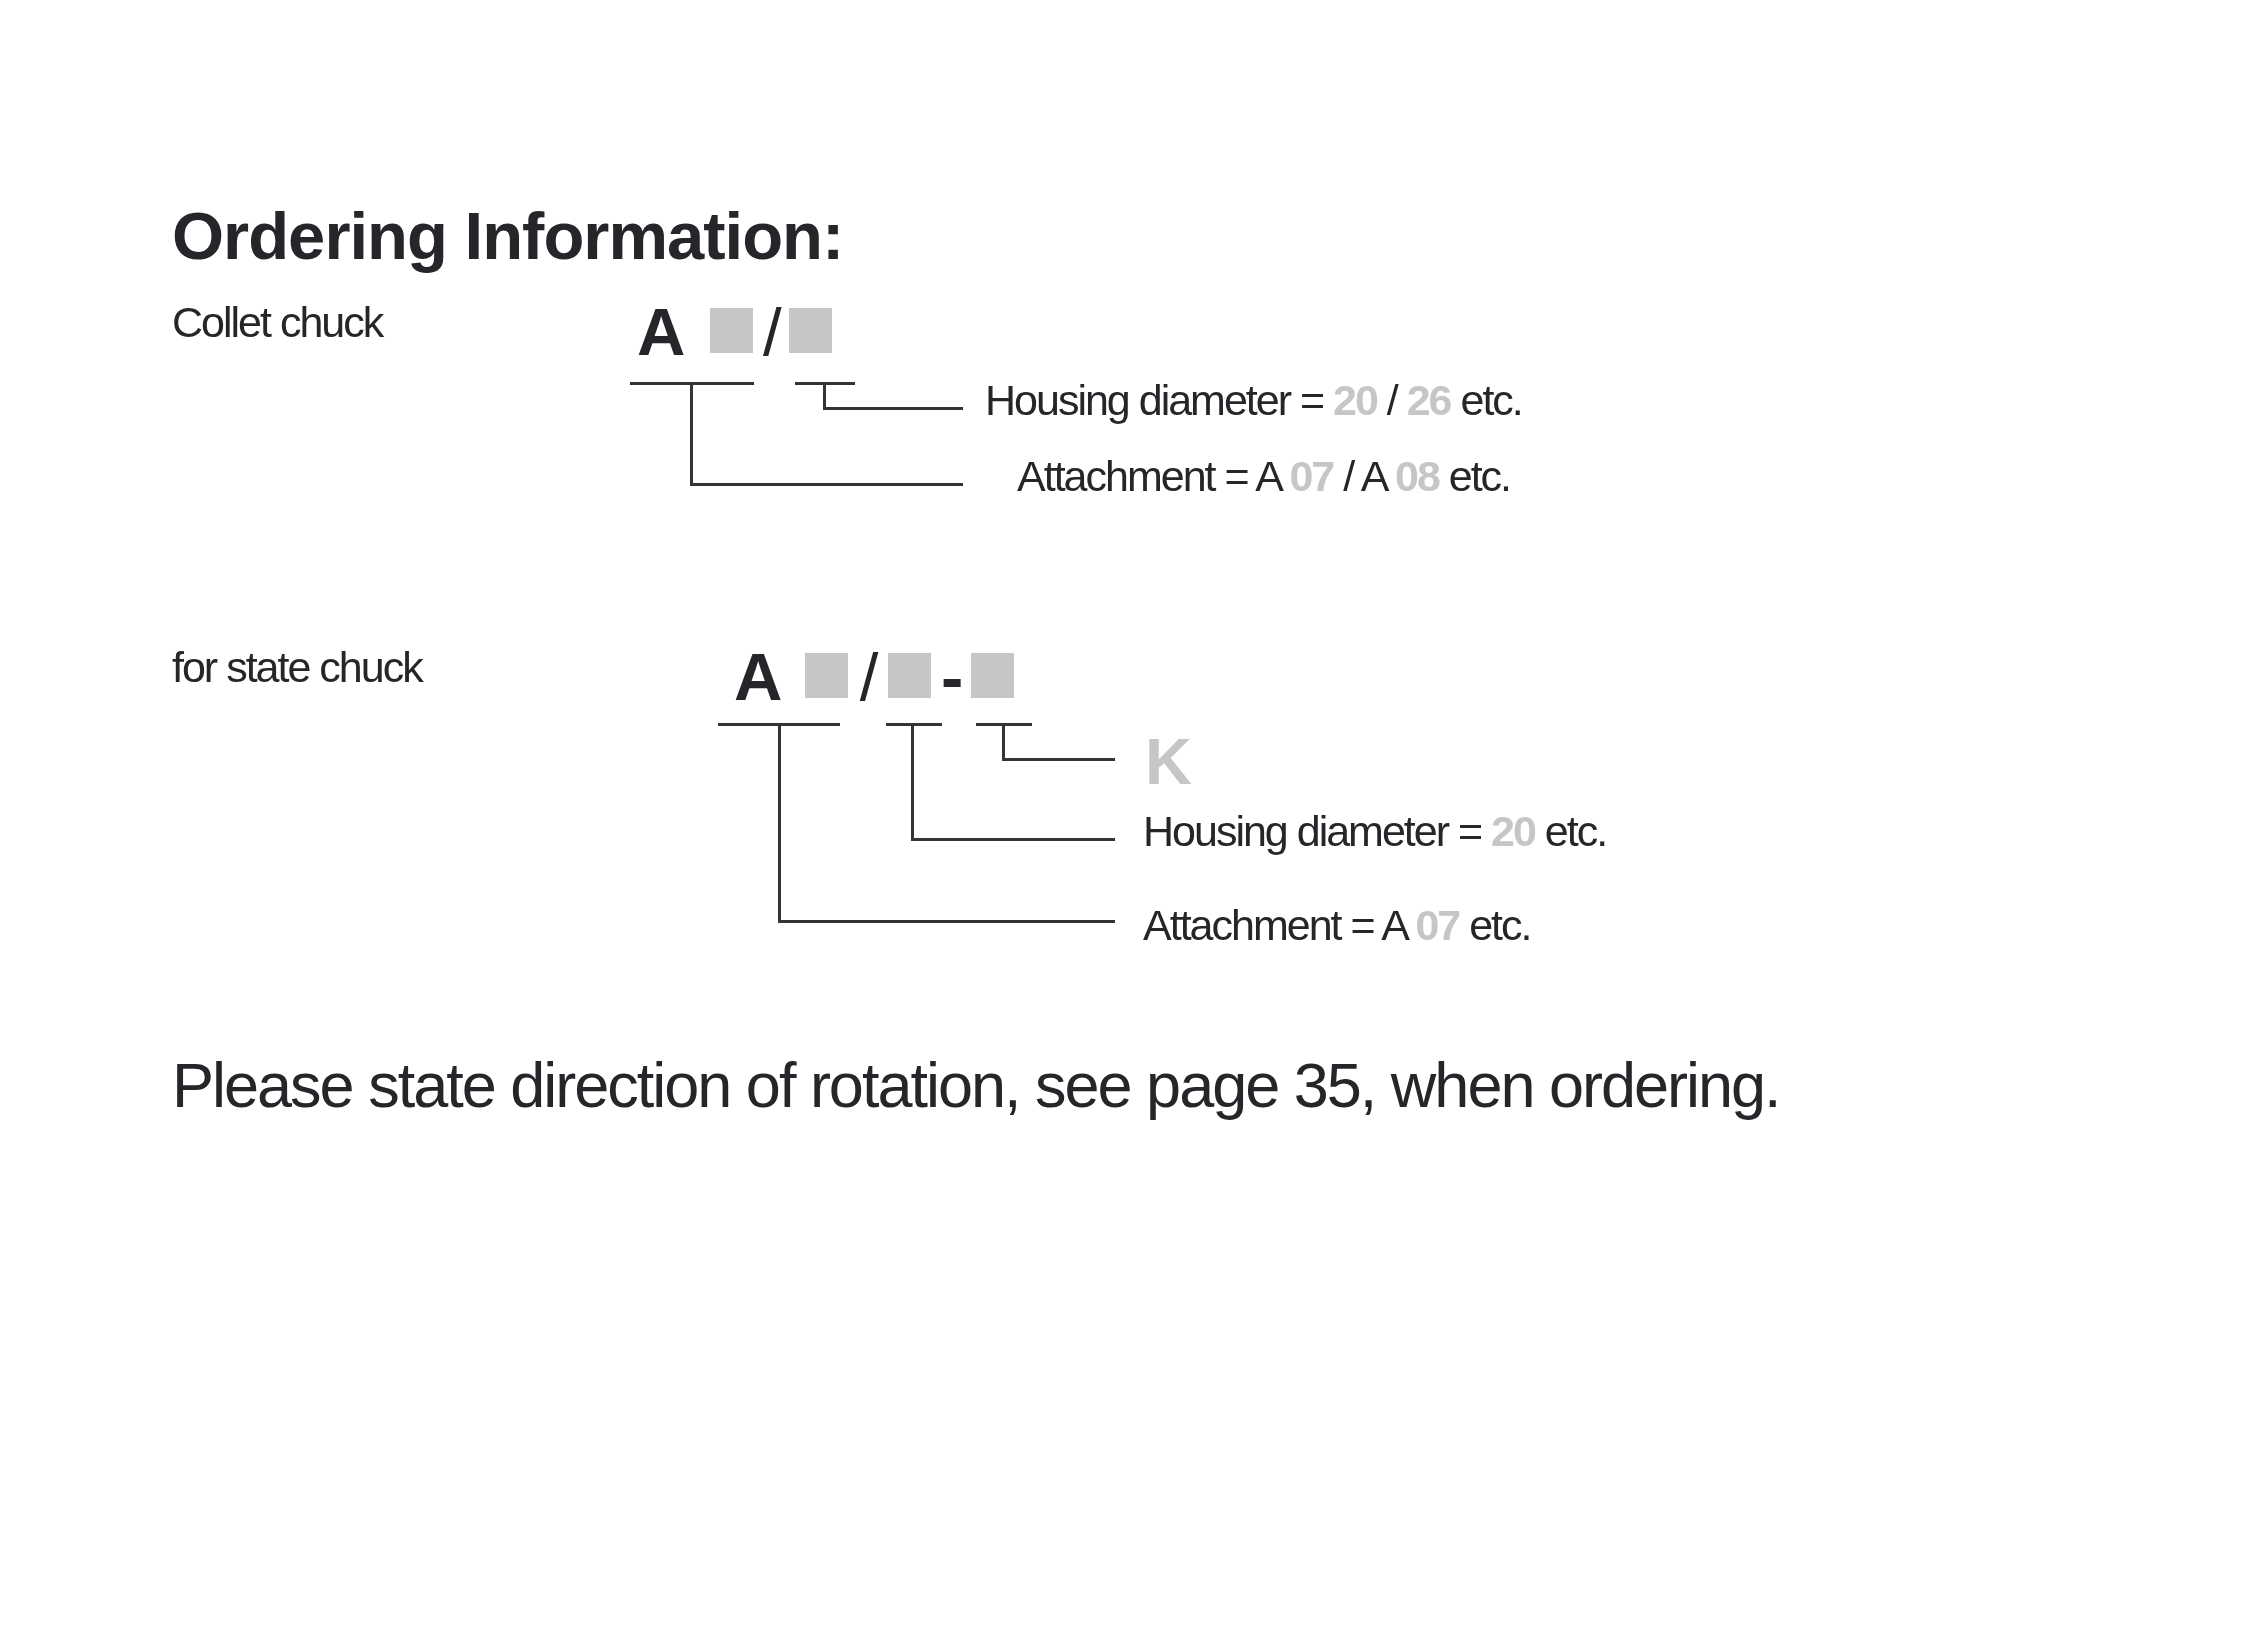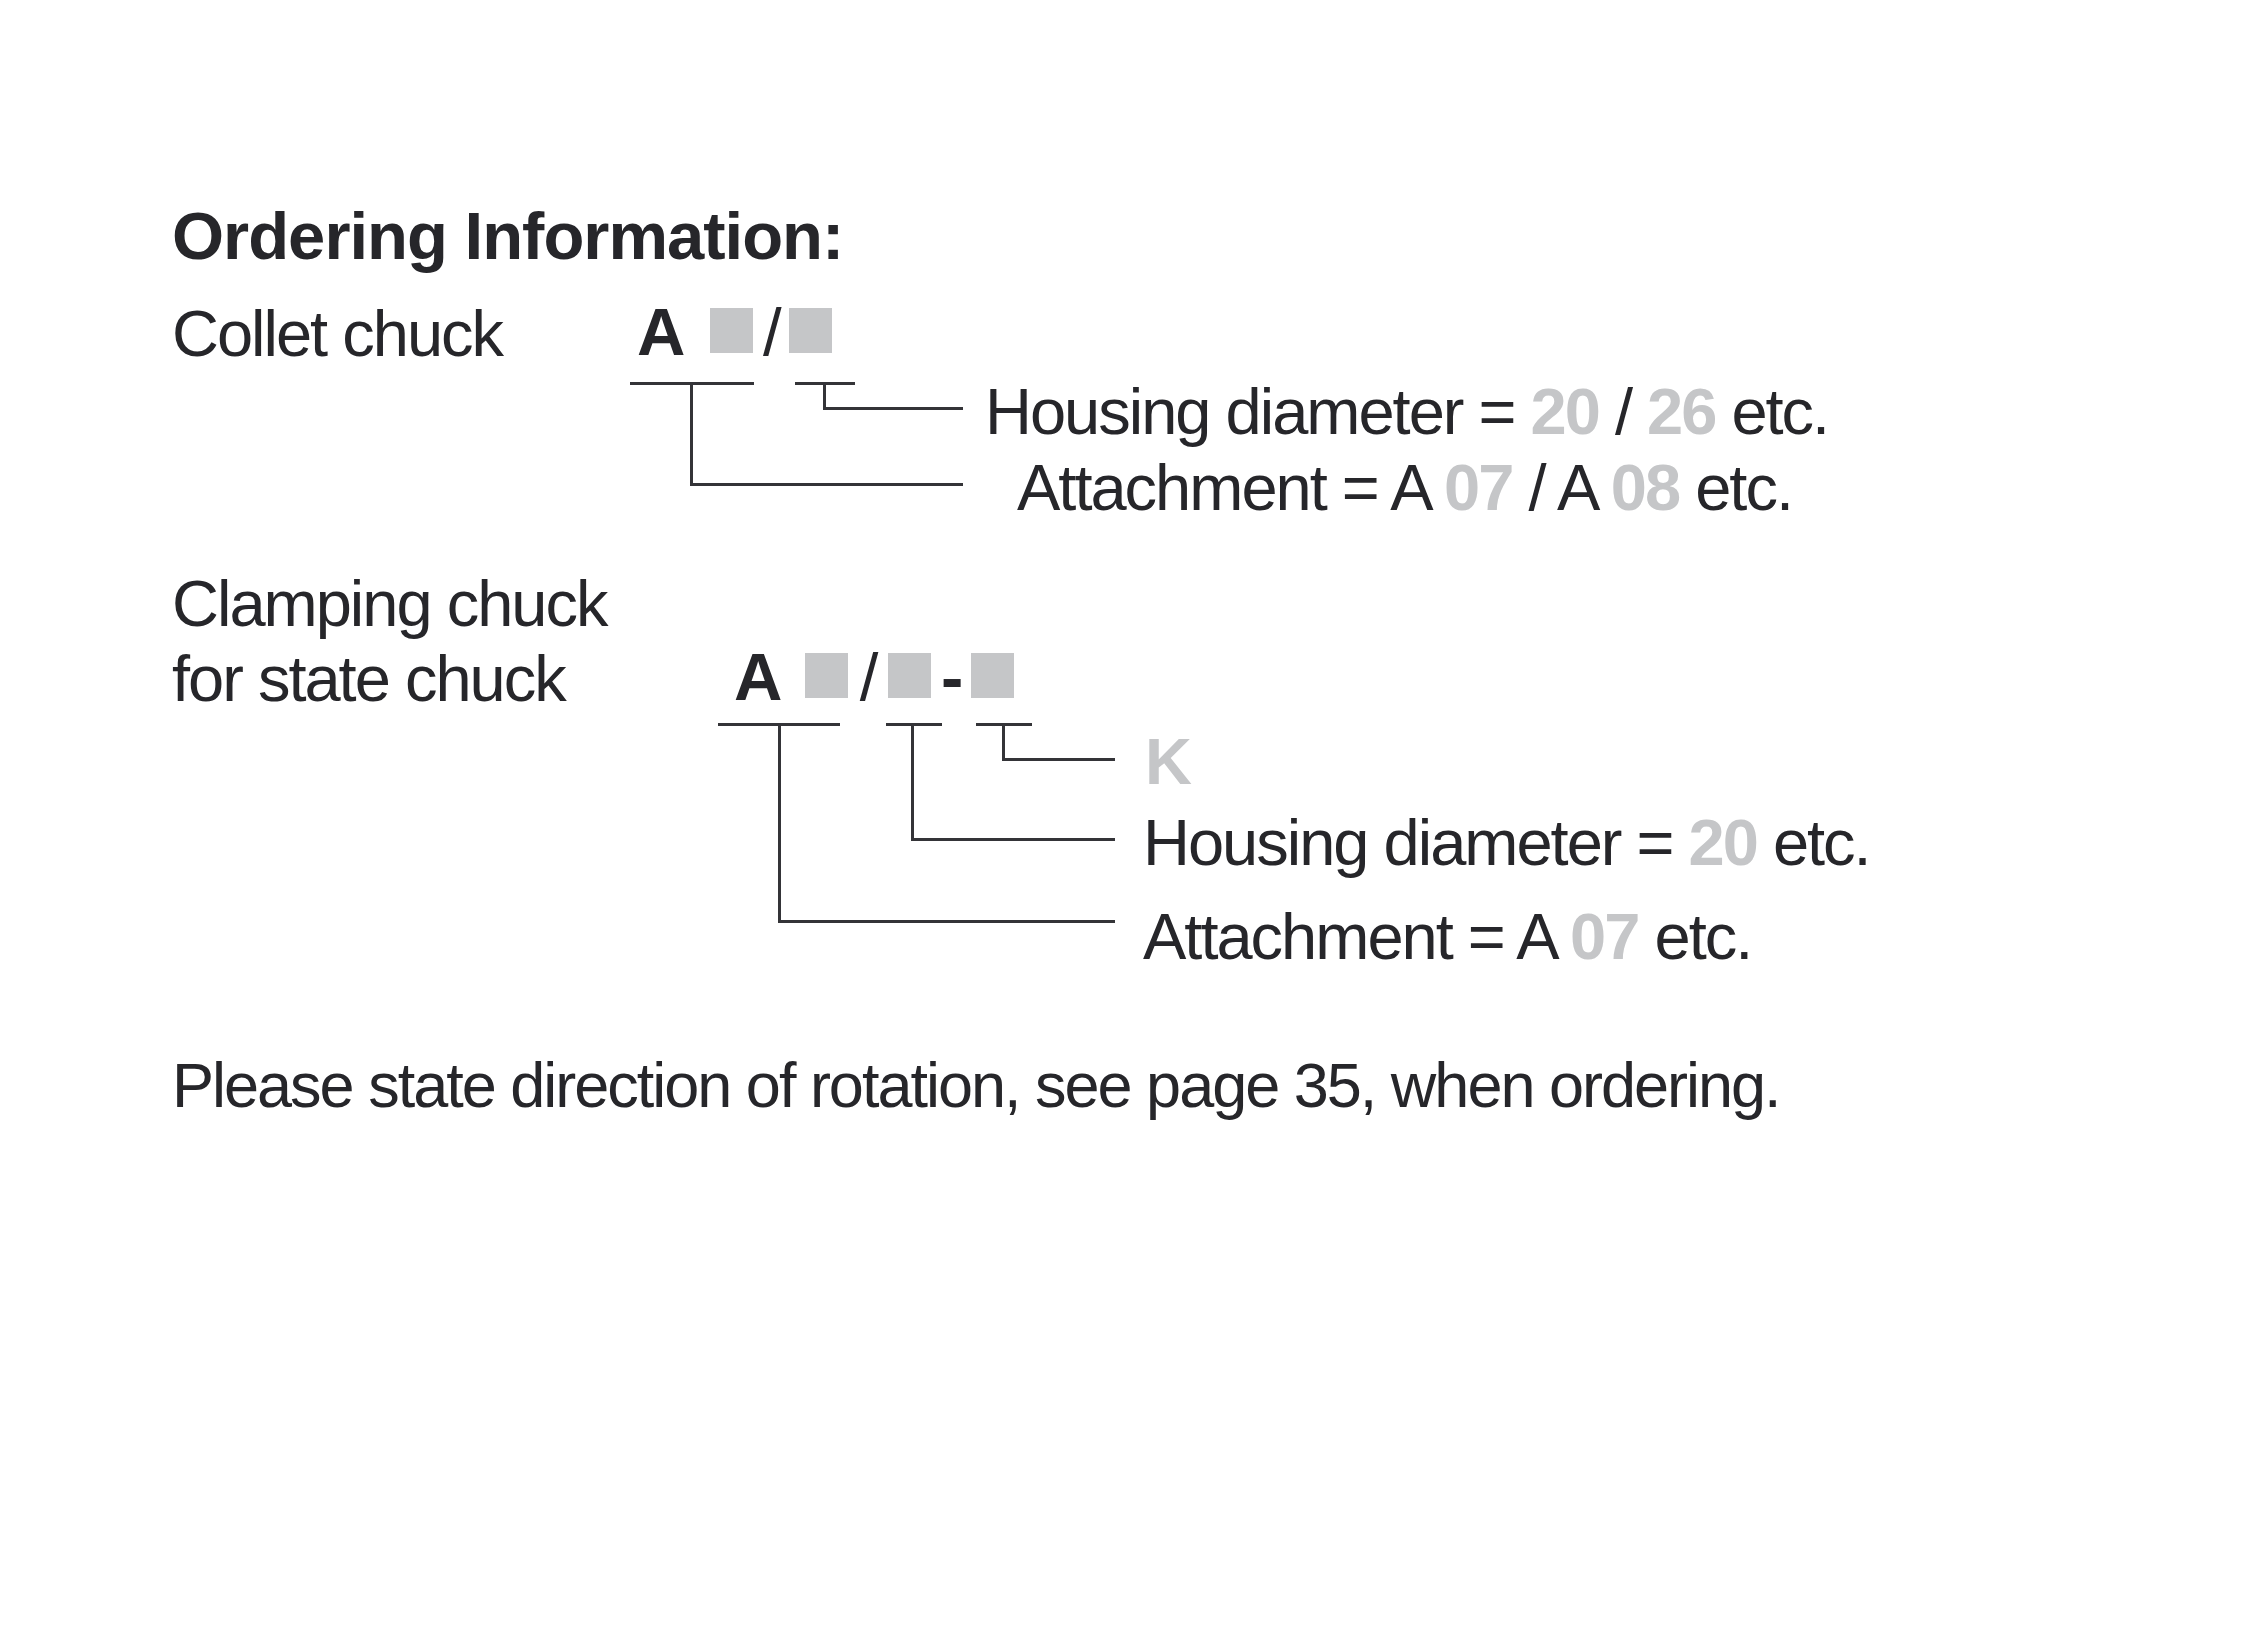--- a/index.html
+++ b/index.html
@@ -13,21 +13,21 @@
     position:relative;
     width:2259px;height:1642px;
     background:var(--bg);
     font-family:"Liberation Sans",sans-serif;
     color:var(--text);
     overflow:hidden;
   }
   .t{
     position:absolute;
     white-space:nowrap;
-    font-size:65px;
+    font-size:43px;
     letter-spacing:-2px;
     line-height:1;
   }
   .title{
     font-size:67px;
     font-weight:bold;
     letter-spacing:-1px;
   }
   .code{
     font-size:67px;
@@ -75,21 +75,20 @@
   <div class="line" style="left:823px;top:407px;width:140px;height:3px"></div>
 
   <div class="t" style="left:985px;top:379px">
     <span>Housing diameter = </span><span class="gray">20</span><span> / </span><span class="gray">26</span><span> etc.</span>
   </div>
 
   <div class="t" style="left:1017px;top:455px">
     <span>Attachment = A </span><span class="gray">07</span><span> / A </span><span class="gray">08</span><span> etc.</span>
   </div>
 
-  <div class="t" style="left:172px;top:571px">Clamping chuck</div>
   <div class="t" style="left:172px;top:646px">for state chuck</div>
 
   <div class="t code" style="left:734px;top:643px">
     <b>A</b><span class="sq" style="margin-left:24.6px"></span><span style="margin-left:11.8px;margin-right:11.8px">/</span><span class="sq"></span><b style="margin-left:9.9px;margin-right:9.9px">-</b><span class="sq"></span>
   </div>
 
   <div class="line" style="left:718px;top:723px;width:122px;height:3px"></div>
   <div class="line" style="left:778px;top:723px;width:3px;height:200px"></div>
   <div class="line" style="left:778px;top:920px;width:337px;height:3px"></div>
 

